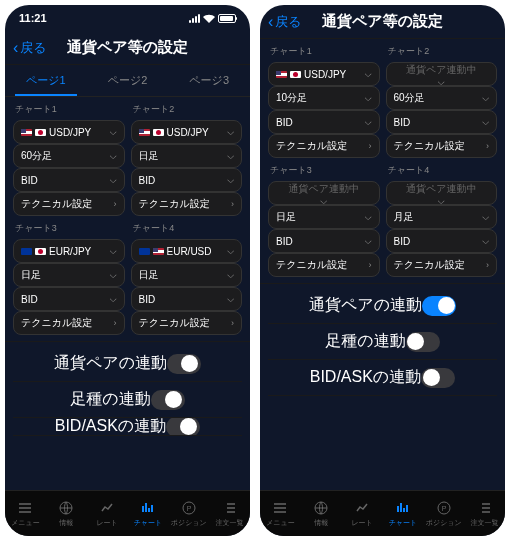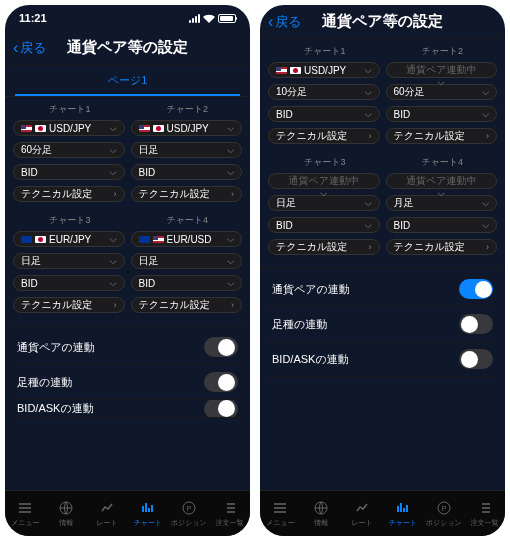--- a/index.html
+++ b/index.html
@@ -18,33 +18,33 @@
   .nav-header { height: 34px; display:flex; align-items:center; justify-content:center; position:relative; border-bottom:1px solid #1a1a1a; }
   .back-btn { position:absolute; left:8px; display:flex; align-items:center; color:#0a84ff; font-size:13px; gap:2px; }
   .back-chevron { font-size:16px; line-height:1; }
   .nav-title { font-size:15px; font-weight:600; }
   .tabs { display:flex; height:32px; border-bottom:1px solid #222; }
   .tab { flex:1; display:flex; align-items:center; justify-content:center; font-size:11px; color:#888; position:relative; }
   .tab.active { color:#0a84ff; }
   .tab.active::after { content:''; position:absolute; bottom:0; left:10px; right:10px; height:2px; background:#0a84ff; }
   .content { flex:1; overflow:hidden; padding:6px 8px 0; }
   .charts-grid { display:flex; flex-wrap:wrap; gap:6px; }
-  .chart-col { width: calc(50% - 3px); text-align: center; }
+  .chart-col { width: calc(50% - 3px); }
   .chart-label { font-size:9px; color:#888; margin-bottom:4px; padding-left:2px; }
-  .selector { background:#1c1c1e; border:1px solid #333; border-radius:8px; height:16px; display:flex; align-items:center; justify-content:space-between; padding:0 7px; margin-bottom:6px; font-size:10px; }
+  .selector { background:#1c1c1e; border:1px solid #333; border-radius:8px; height:24px; display:flex; align-items:center; justify-content:space-between; padding:0 7px; margin-bottom:0; font-size:10px; }
   .selector.linked { color:#666;flex-direction:column; }
   .selector .chev { color:#888; font-size:9px; }
   .pair-content { display:flex; align-items:center; gap:3px; }
   .flag { width:11px; height:7px; border-radius:1px; display:inline-block; }
   .flag-us { background:linear-gradient(#b22234 33%,#fff 33% 66%,#b22234 66%); position:relative; }
   .flag-us::before{content:'';position:absolute;left:0;top:0;width:5px;height:4px;background:#3c3b6e;}
   .flag-jp { background:#fff; position:relative; }
   .flag-jp::before{content:'';position:absolute;left:3px;top:1px;width:5px;height:5px;background:#bc002d;border-radius:50%;}
   .flag-eu { background:#003399; position:relative; }
-  .toggle-row { display:flex; align-items:center; justify-content:space-between; padding:7px 4px; border-bottom:1px solid #1a1a1a; font-size:11px; }
+  .toggle-row { display:flex; align-items:center; justify-content:center; padding:7px 4px; border-bottom:1px solid #1a1a1a; font-size:16px; }
   .toggle { width:34px; height:20px; border-radius:10px; background:#39393d; position:relative; }
   .toggle.on { background:#0a84ff; }
   .toggle::after { content:''; position:absolute; width:17px; height:17px; background:#fff; border-radius:50%; top:1.5px; left:1.5px; transition:none; }
   .toggle.on::after { left:15.5px; }
   .toggle.partial::after { left:14px; }
   .divider { border-top:1px solid #1a1a1a; margin:6px -8px 2px; }
   .tab-bar { height:46px; background:#0a0a0a; border-top:1px solid #222; display:flex; }
   .tab-item { flex:1; display:flex; flex-direction:column; align-items:center; justify-content:center; gap:2px; color:#666; font-size:7px; }
   .tab-item.active { color:#0a84ff; }
   .tab-icon { width:18px; height:16px; display:flex; align-items:center; justify-content:center; }
@@ -77,20 +77,22 @@
     </div>
     <div class="nav-header">
       <div class="back-btn">
         <span class="back-chevron">‹</span>
         <span>戻る</span>
       </div>
       <div class="nav-title">通貨ペア等の設定</div>
     </div>
     <div class="tabs">
       <div class="tab active">ページ1</div>
+      <div class="tab">ページ2</div>
+      <div class="tab">ページ3</div>
     </div>
     <div class="content">
       <div class="charts-grid">
 
         <div class="chart-col">
           <div class="chart-label">チャート1</div>
           <div class="selector">
             <span class="pair-content">
                 <span class="flag flag-us"></span>
                 <span class="flag flag-jp"></span>

